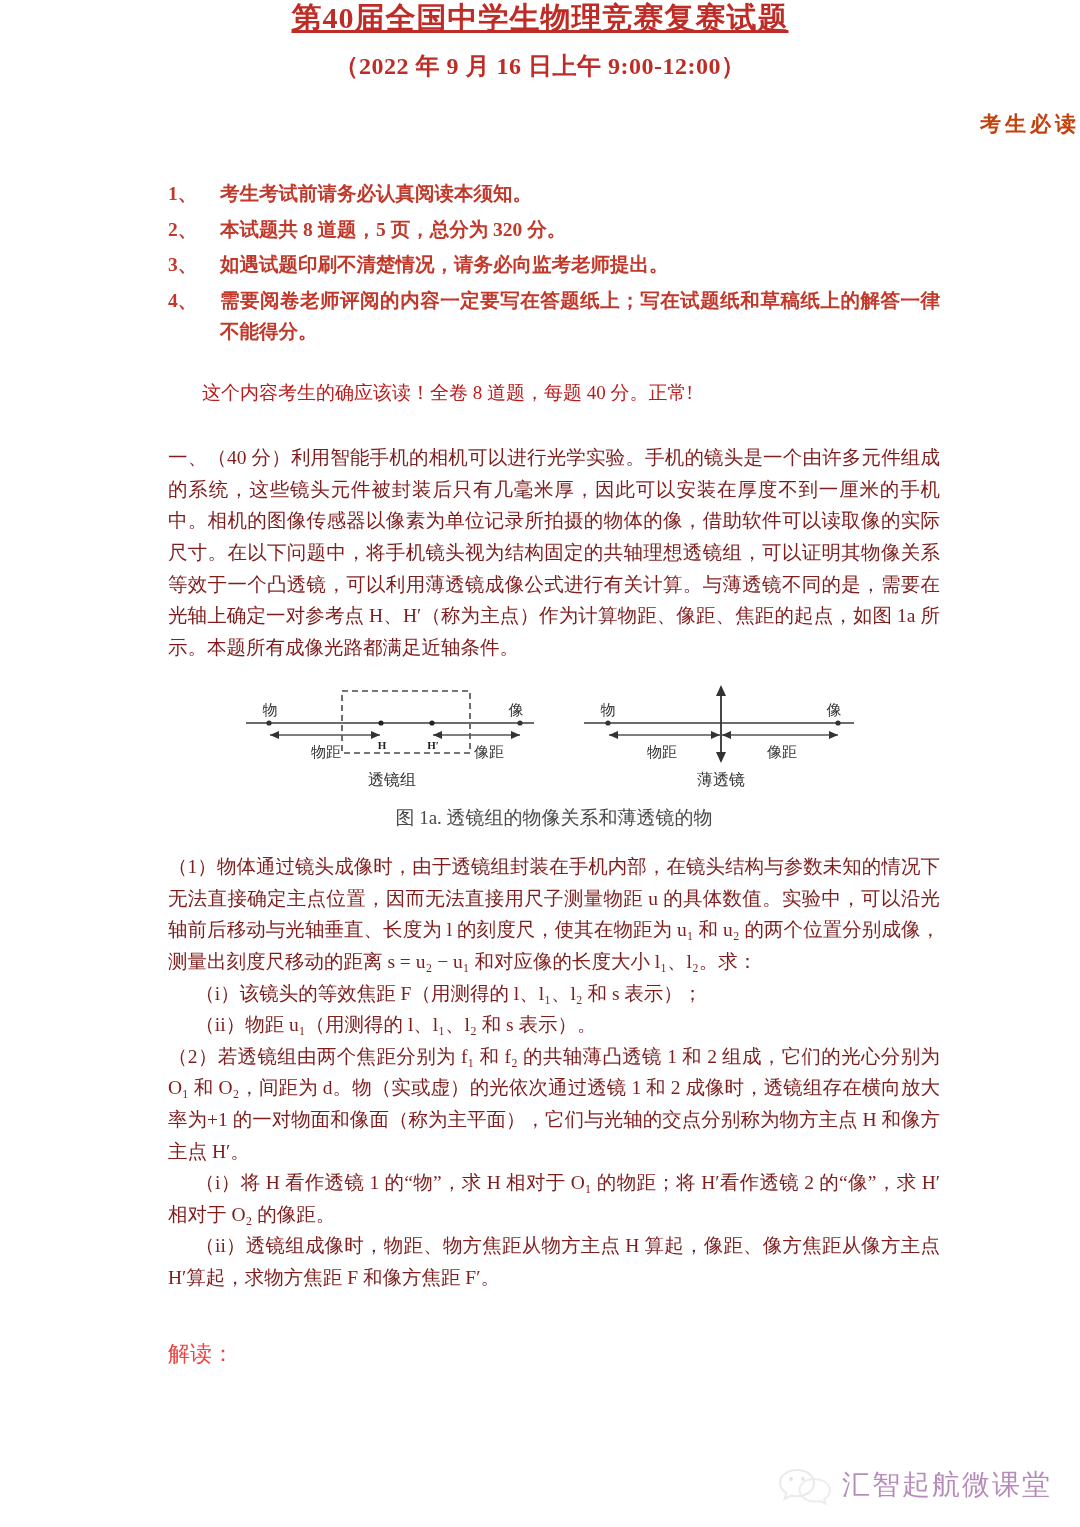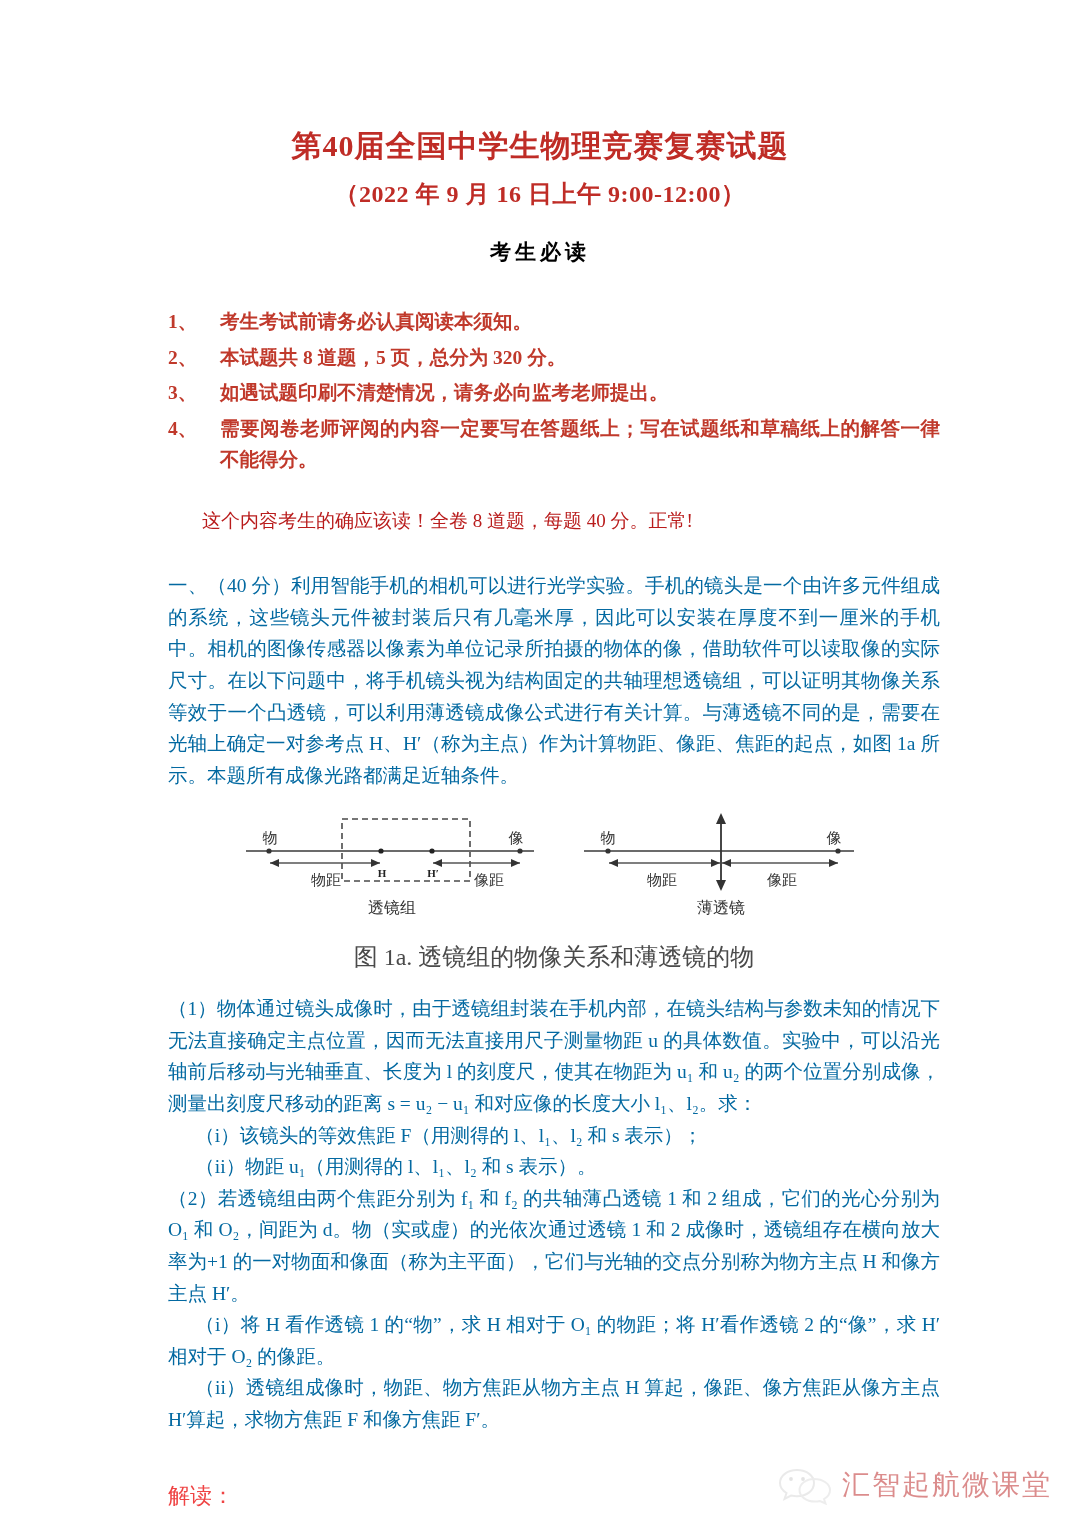--- a/index.html
+++ b/index.html
@@ -24,37 +24,37 @@
   }
 
   
   .doc-title {
     text-align: center;
     font-size: 30px;
     font-weight: bold;
     color: #bf2c26;
     letter-spacing: 1px;
     margin: 0;
-    padding-top: 128px;
     line-height: 1.2;
+    text-decoration: underline;
   }
   .doc-subtitle {
     text-align: center;
     font-size: 24px;
     font-weight: bold;
     color: #bf2c26;
     margin: 0;
     padding-top: 14px;
     letter-spacing: 0.5px;
   }
   .doc-section-head {
-    text-align: center;
+    text-align: right;
     font-size: 21px;
     font-weight: bold;
-    color: #000000;
+    color: #c2410c;
     margin: 0;
     padding-top: 28px;
     letter-spacing: 4px;
   }
 
   
   .notice-list {
     margin: 0;
     padding: 40px 140px 0 168px;
   }
@@ -83,42 +83,42 @@
     color: #b91c1c;
     line-height: 1.6;
   }
 
   
   .body-block {
     padding: 0 140px 0 168px;
   }
   p.para {
     font-size: 19.5px;
-    color: #0369a1;
+    color: #7f1d1d;
     line-height: 1.62;
     text-align: justify;
     margin: 0;
     text-indent: 0;
   }
   p.para.first { padding-top: 34px; }
   p.para.sub { text-indent: 1.4em; }
   p.para.gap { margin-top: 10px; }
 
   
   .figure-wrap {
     margin-top: 18px;
     width: 100%;
     display: flex;
     flex-direction: column;
     align-items: center;
   }
   .figure-caption {
-    font-size: 24px;
+    font-size: 19px;
     color: #4a4a4a;
-    margin-top: 12px;
+    margin-top: 4px;
     text-align: center;
   }
 
   
   .closing {
     padding: 46px 140px 0 168px;
     font-size: 22px;
     color: #ef4444;
   }
 
@@ -127,21 +127,21 @@
     position: absolute;
     right: 28px;
     bottom: 22px;
     display: flex;
     align-items: center;
     gap: 10px;
     opacity: 0.5;
   }
   .wm-text {
     font-size: 28px;
-    color: #b91c1c;
+    color: #701a75;
     font-family: "Liberation Sans", sans-serif;
     letter-spacing: 2px;
     text-align: right;
   }
 </style>
 </head>
 <body>
 
 <div class="page">
 

